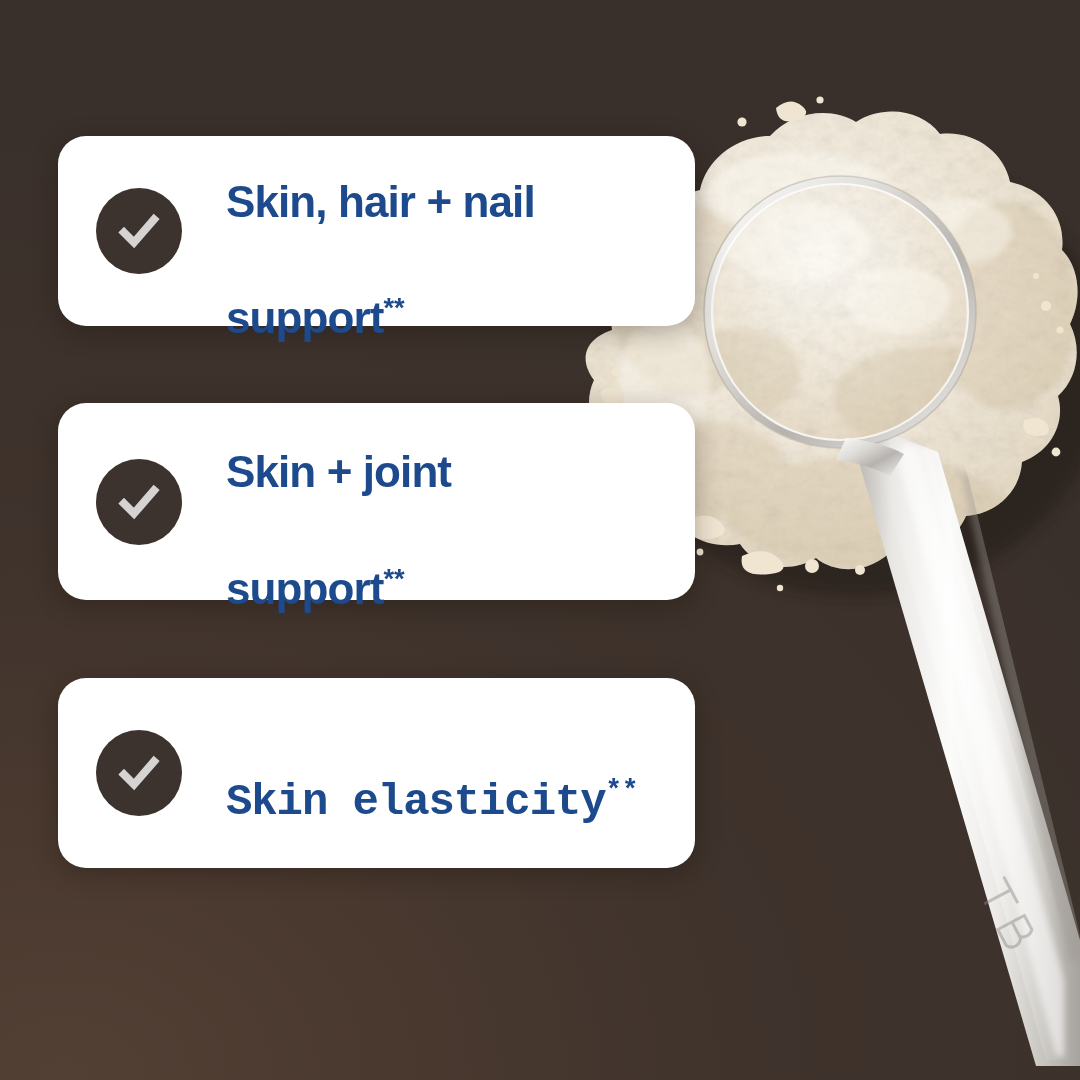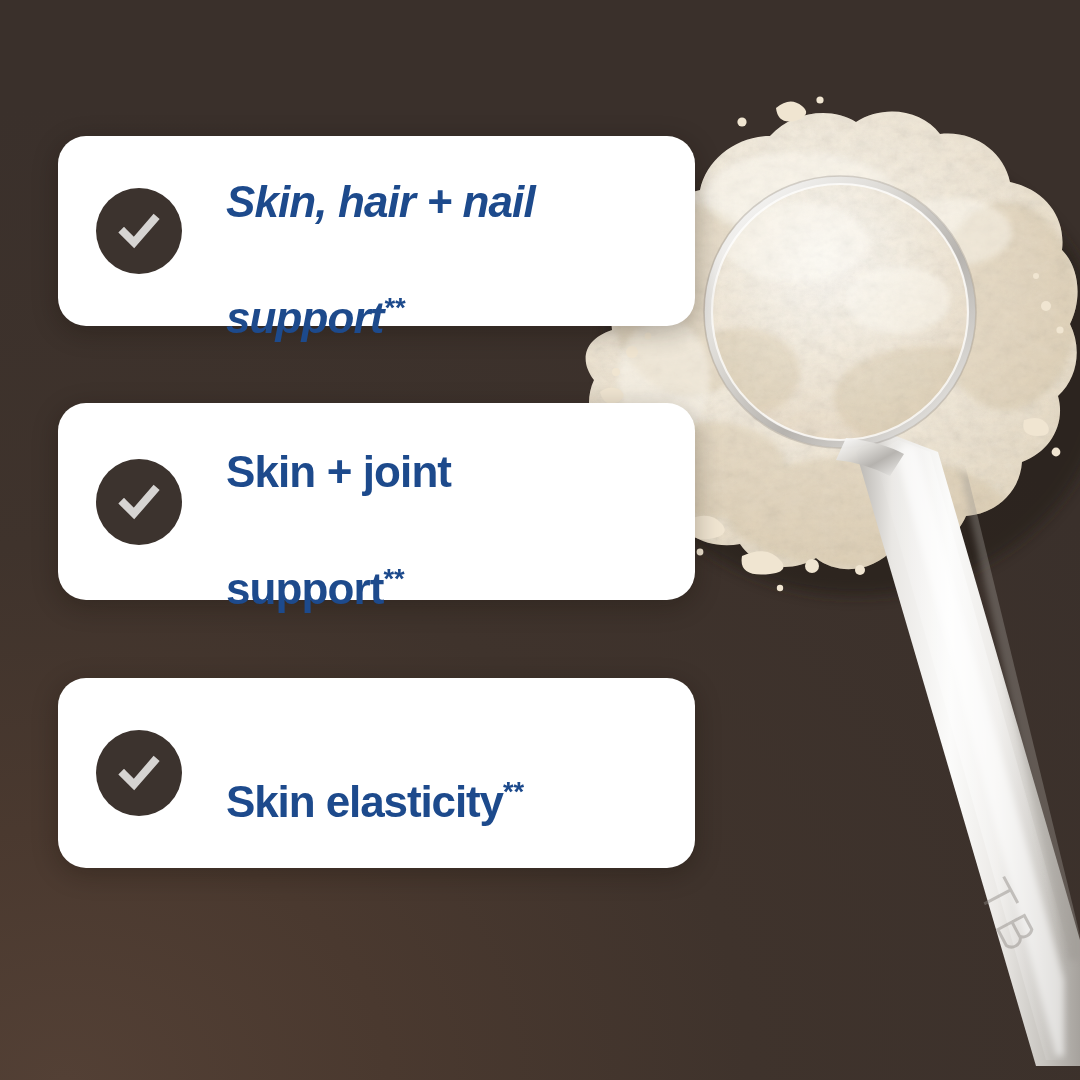--- a/index.html
+++ b/index.html
@@ -21,23 +21,23 @@
 
   
   .card{
     position:absolute;
     background:#ffffff;
     border-radius:28px;
     box-shadow:0 6px 26px rgba(20,12,8,.30);
     display:flex;align-items:center;
     box-sizing:border-box;
   }
-  #card-0{left:58px;top:136px;width:637px;height:190px;padding:0 30px 0 38px;font-style:italic;}
+  #card-0{left:58px;top:136px;width:637px;height:190px;padding:0 30px 0 38px;}
   #card-1{left:58px;top:403px;width:637px;height:197px;padding:0 30px 0 38px;}
-  #card-2{left:58px;top:678px;width:637px;height:190px;padding:0 30px 0 38px;}
+  #card-2{left:58px;top:678px;width:637px;height:190px;padding:0 30px 0 38px;font-family:Liberation Mono, monospace;}
 
   .check-wrap{flex:0 0 auto;width:86px;height:86px;margin-right:44px;}
   .check-circle{
     width:86px;height:86px;border-radius:50%;
     background:#3c332e;
     display:flex;align-items:center;justify-content:center;
   }
   .check-circle svg{display:block;}
 
   .card-text{

